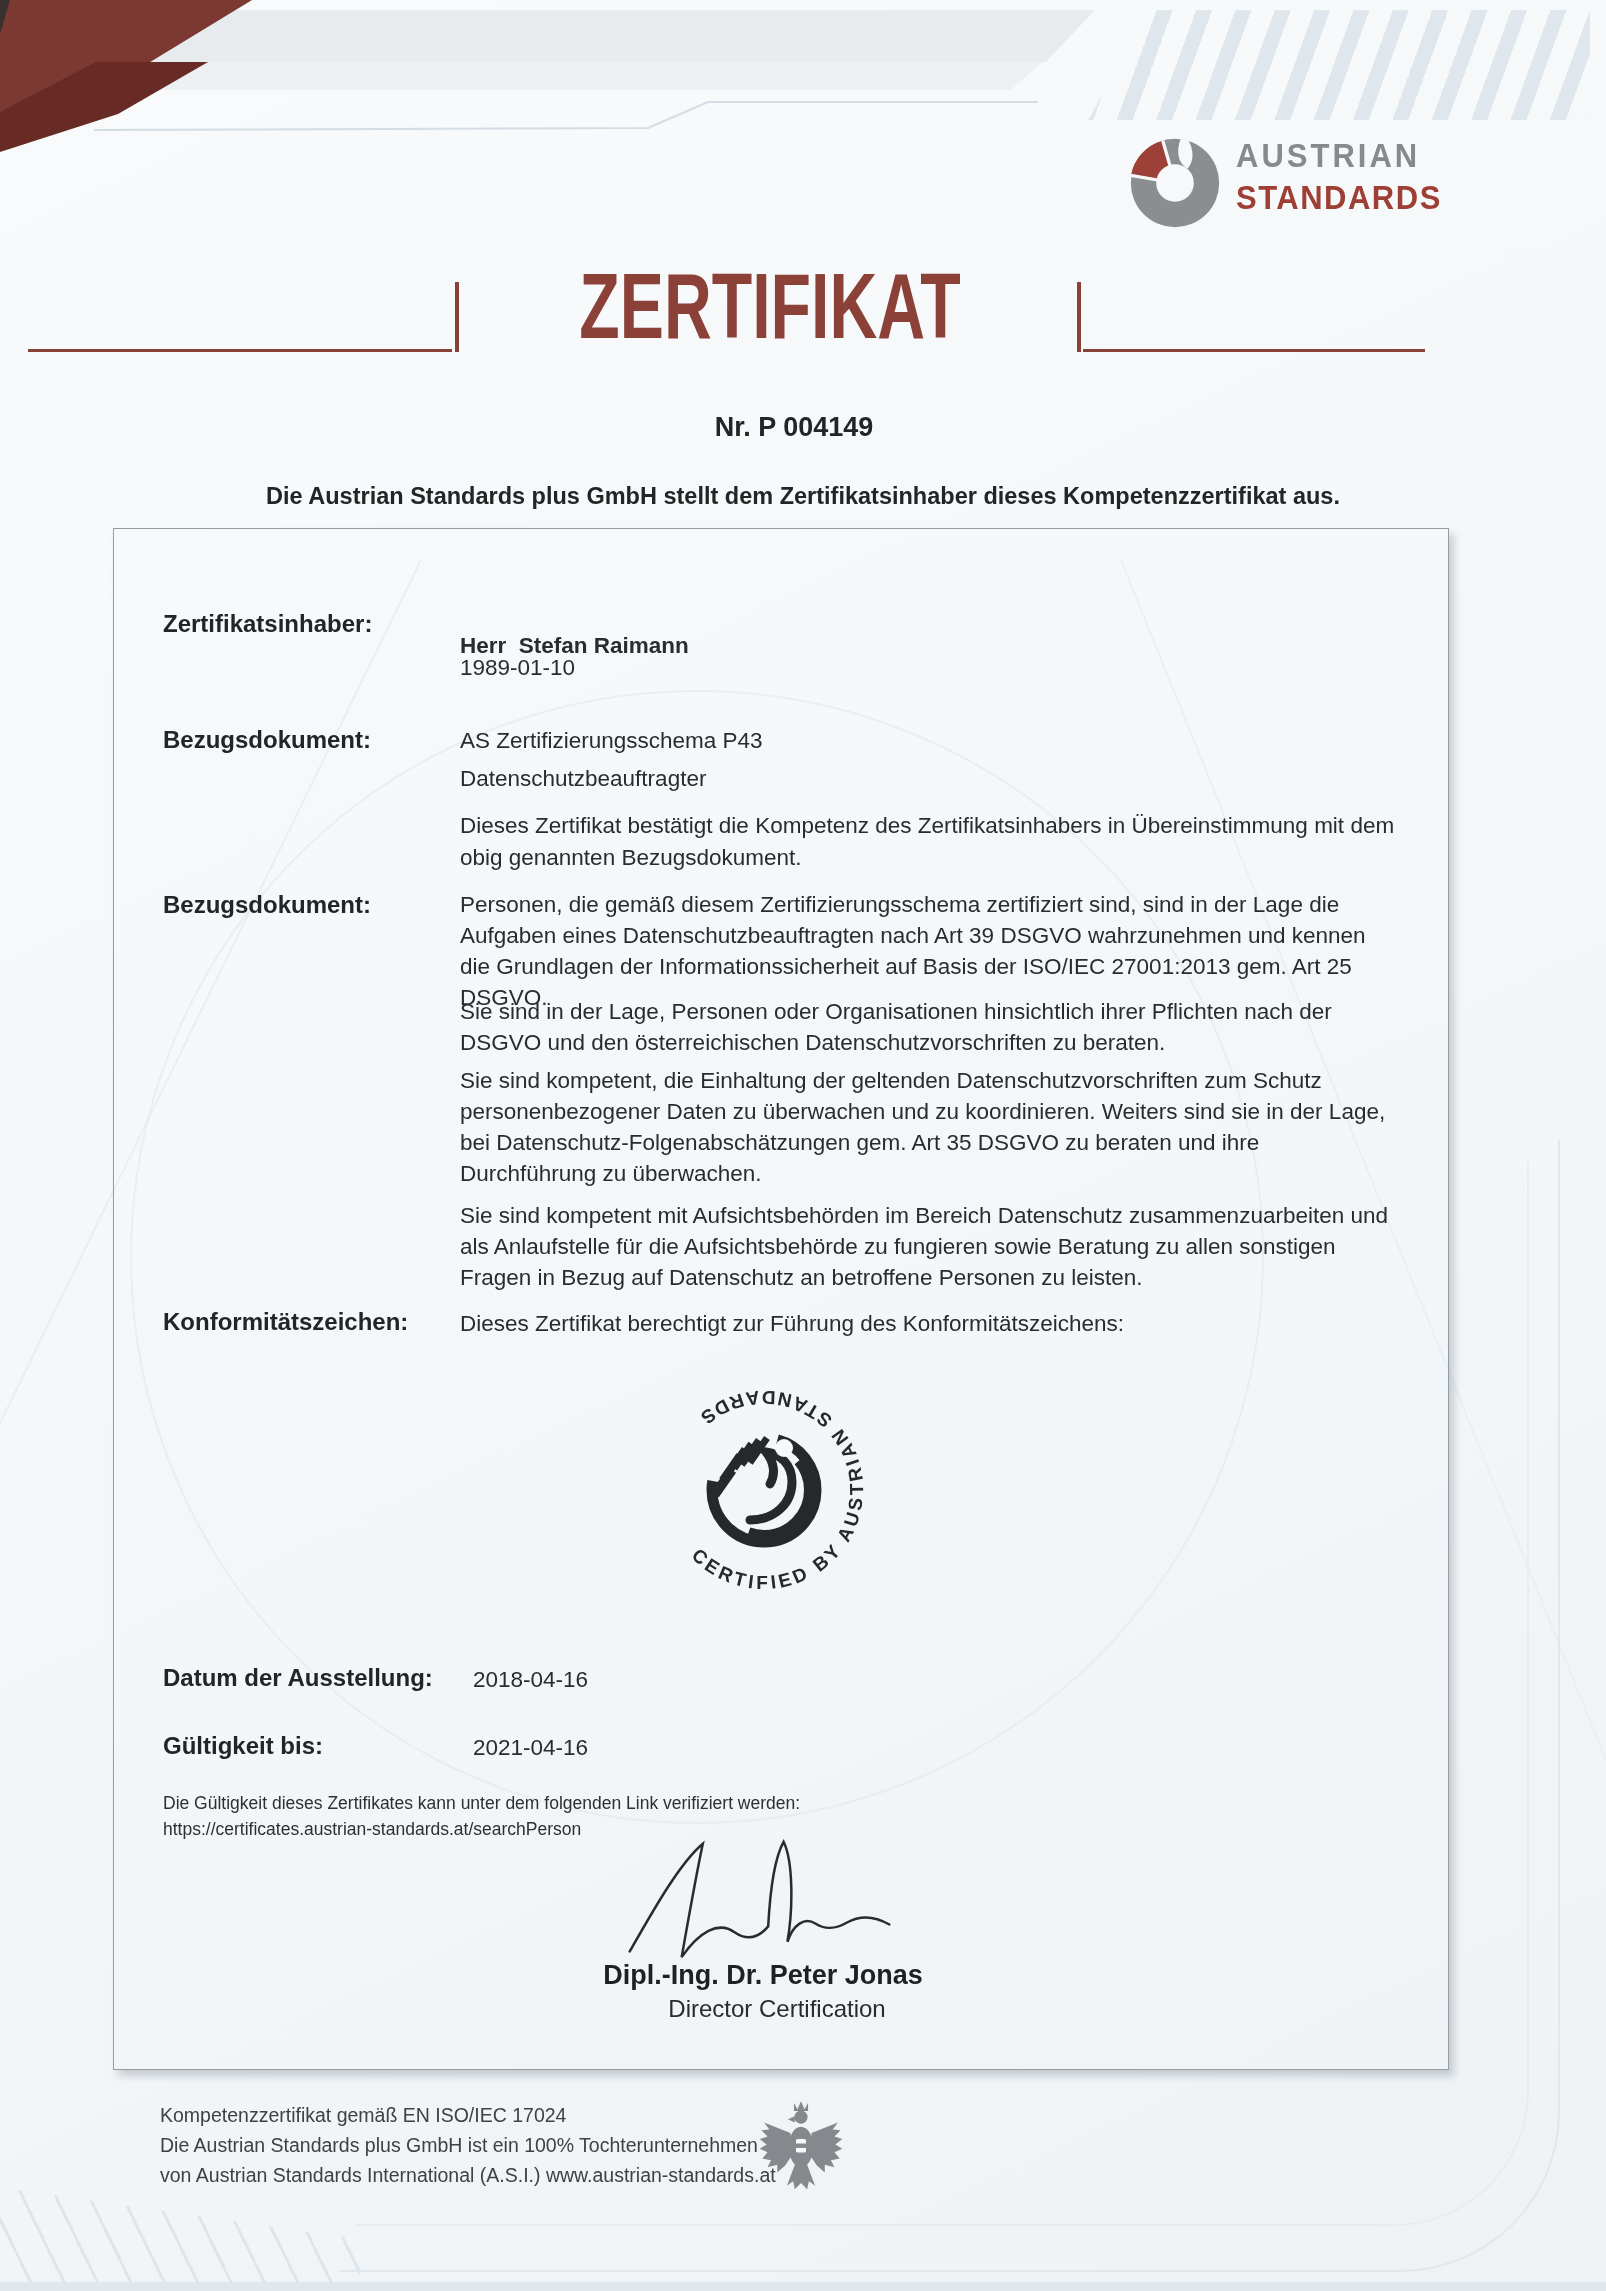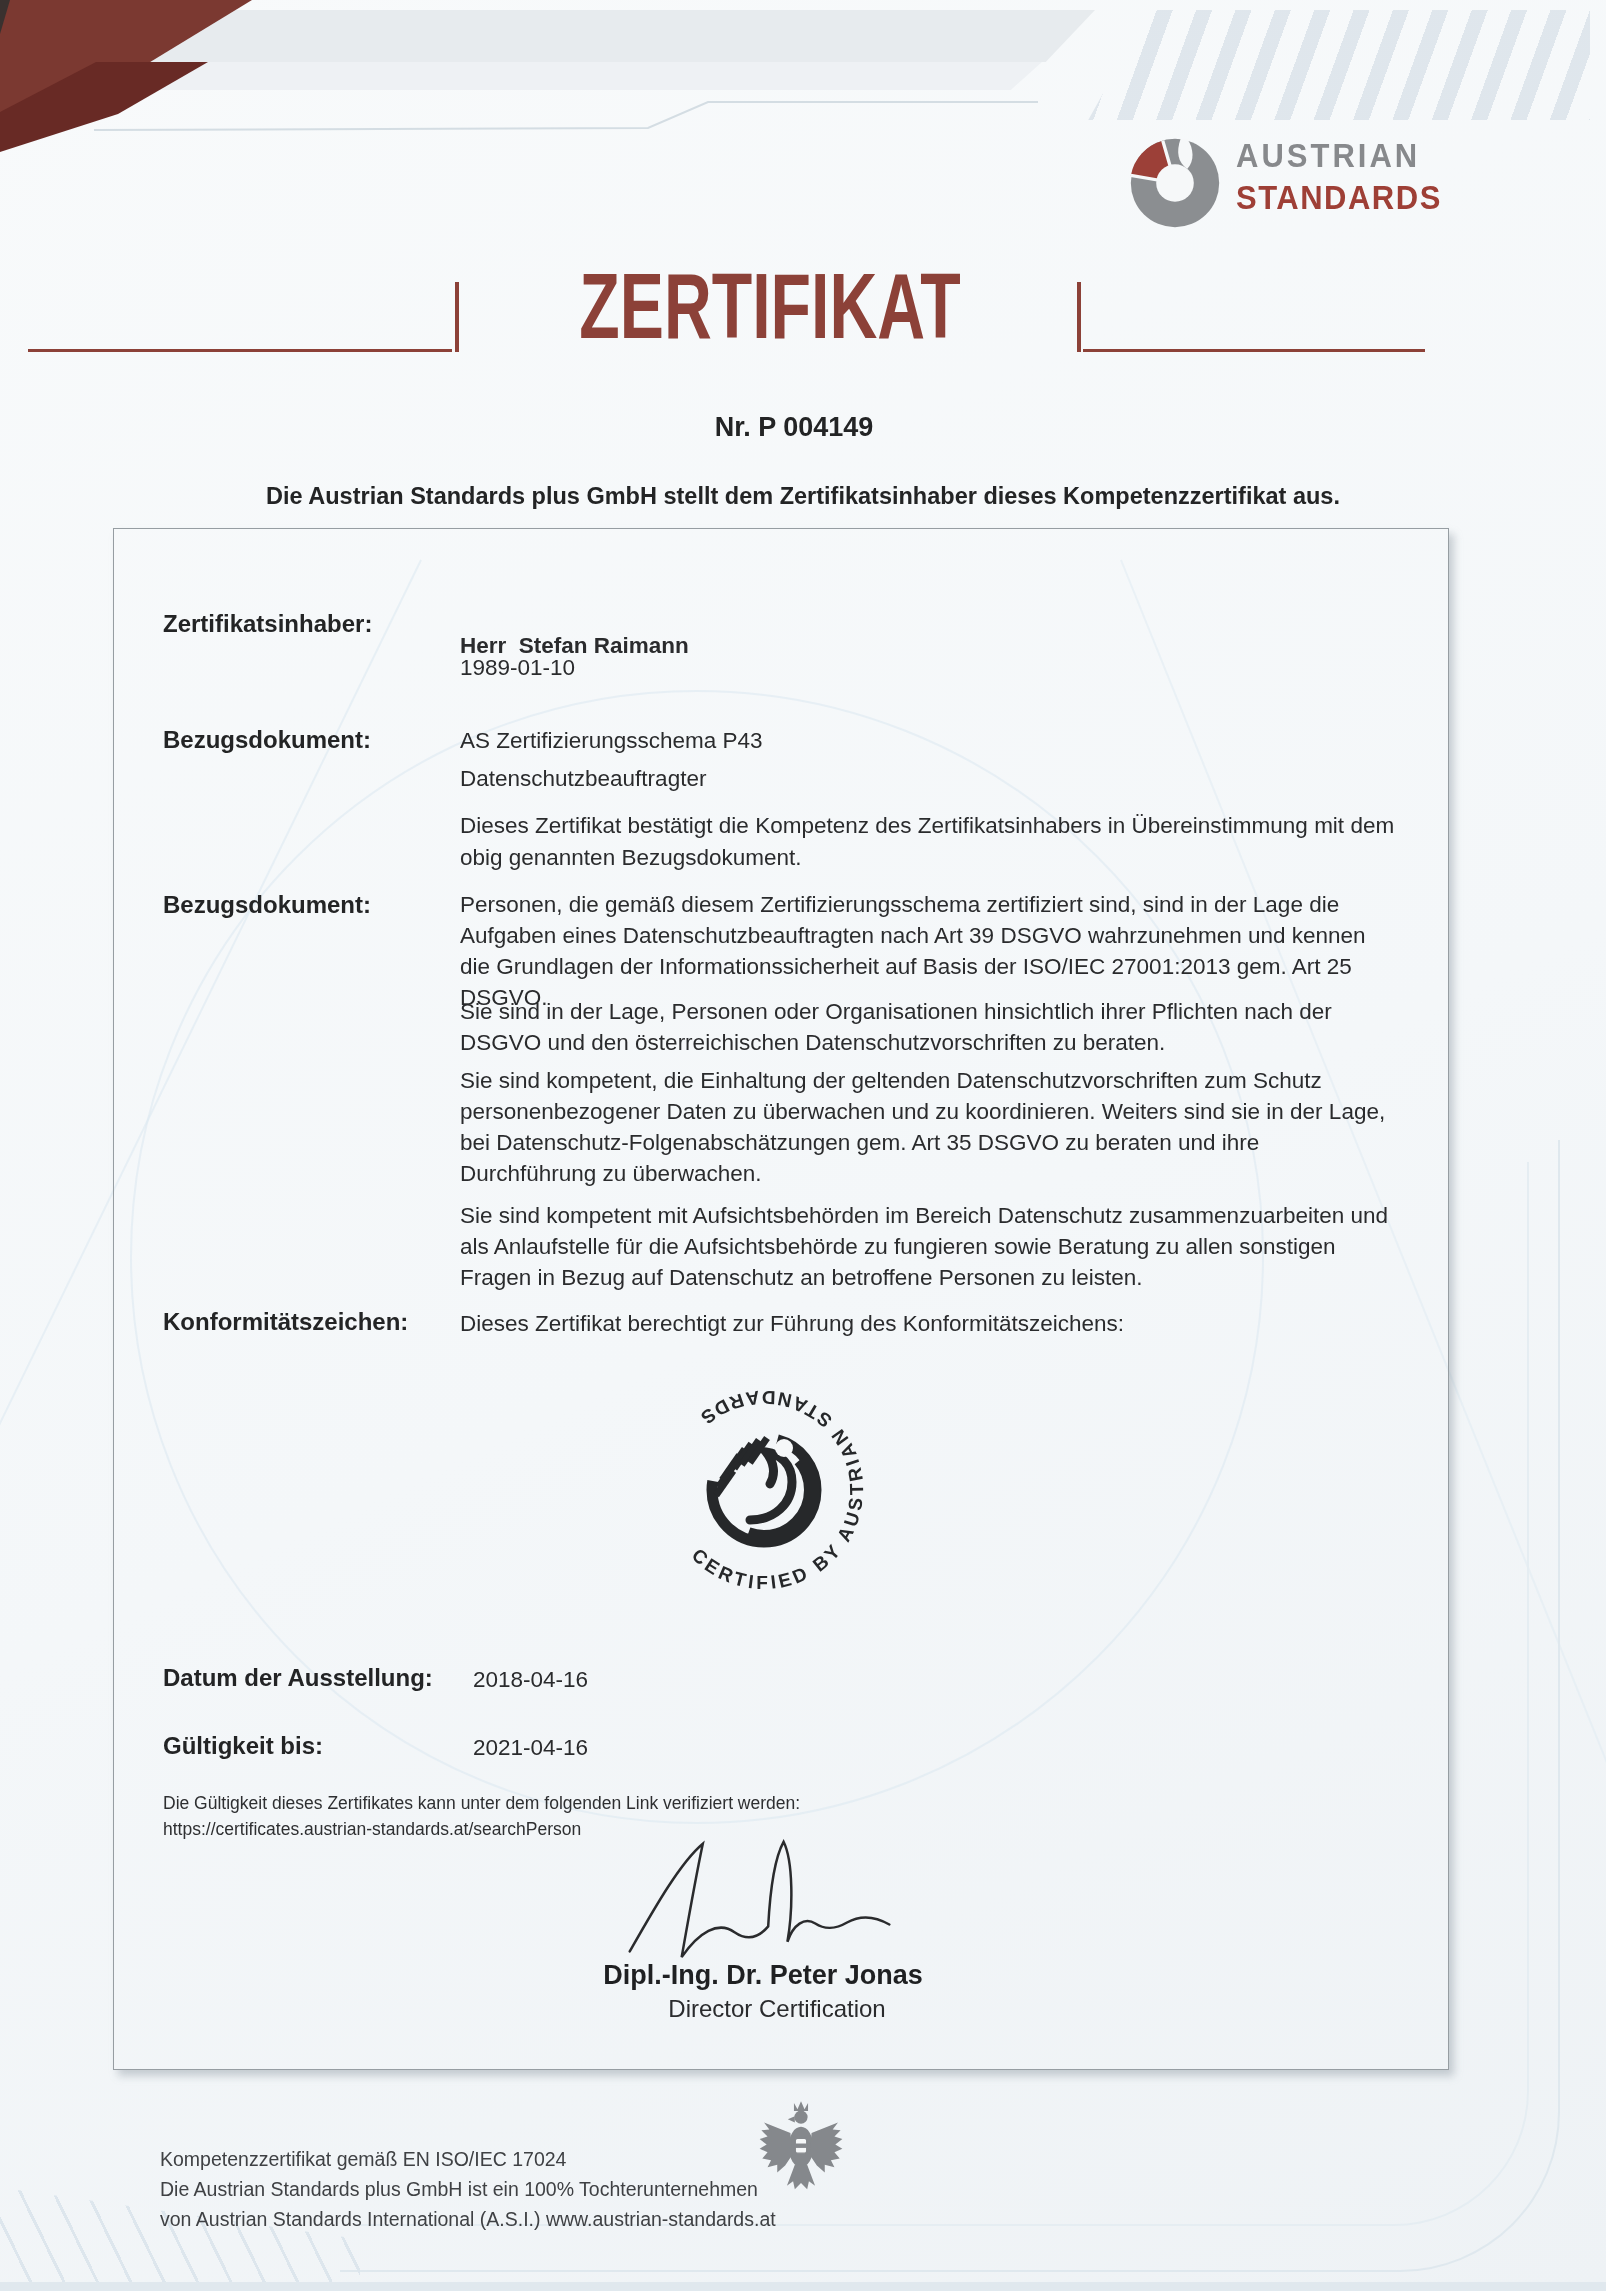--- a/index.html
+++ b/index.html
@@ -60,21 +60,21 @@
             box-shadow:5px 6px 8px rgba(130,142,152,.4);}
   .lbl{position:absolute;left:163px;font-size:24px;font-weight:700;color:#232425;}
   .val{position:absolute;left:460px;width:940px;font-size:22.5px;line-height:31px;color:#2a2b2d;}
   .bold{font-weight:700;}
   .pre{white-space:pre-wrap;margin-top:20px;}
   .note{position:absolute;left:163px;width:900px;font-size:17.5px;line-height:26px;color:#2e2f31;}
   .sig-name{left:463px;top:1960px;width:600px;text-align:center;font-size:27px;font-weight:700;}
   .sig-role{left:477px;top:1995px;width:600px;text-align:center;font-size:24px;color:#2a2b2d;}
 
   
-  .footer{left:160px;top:2100px;width:900px;font-size:19.5px;line-height:30px;color:#3f4144;margin-top:44px;}
+  .footer{left:160px;top:2100px;width:900px;font-size:19.5px;line-height:30px;color:#3f4144;}
 </style>
 </head>
 <body>
 
 <div class="page">
 
   <div class="abs band1"></div>
   <div class="abs band2"></div>
   <div class="abs stripes-tr"></div>
   <svg class="abs" style="left:0;top:0" width="280" height="165" viewBox="0 0 280 165">

